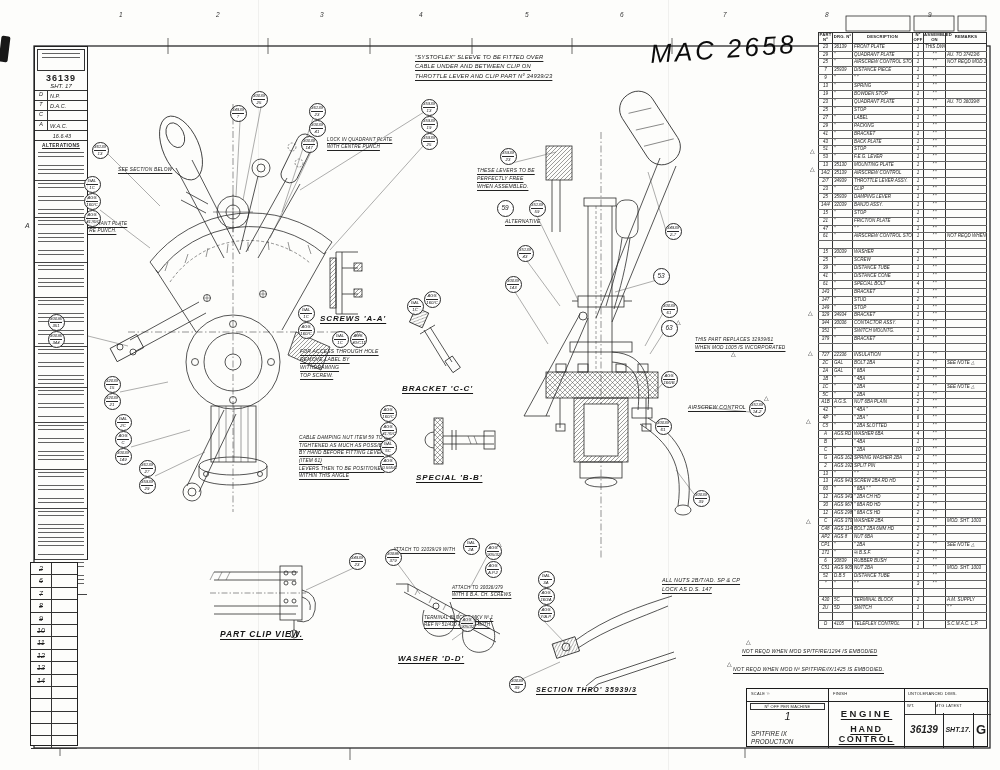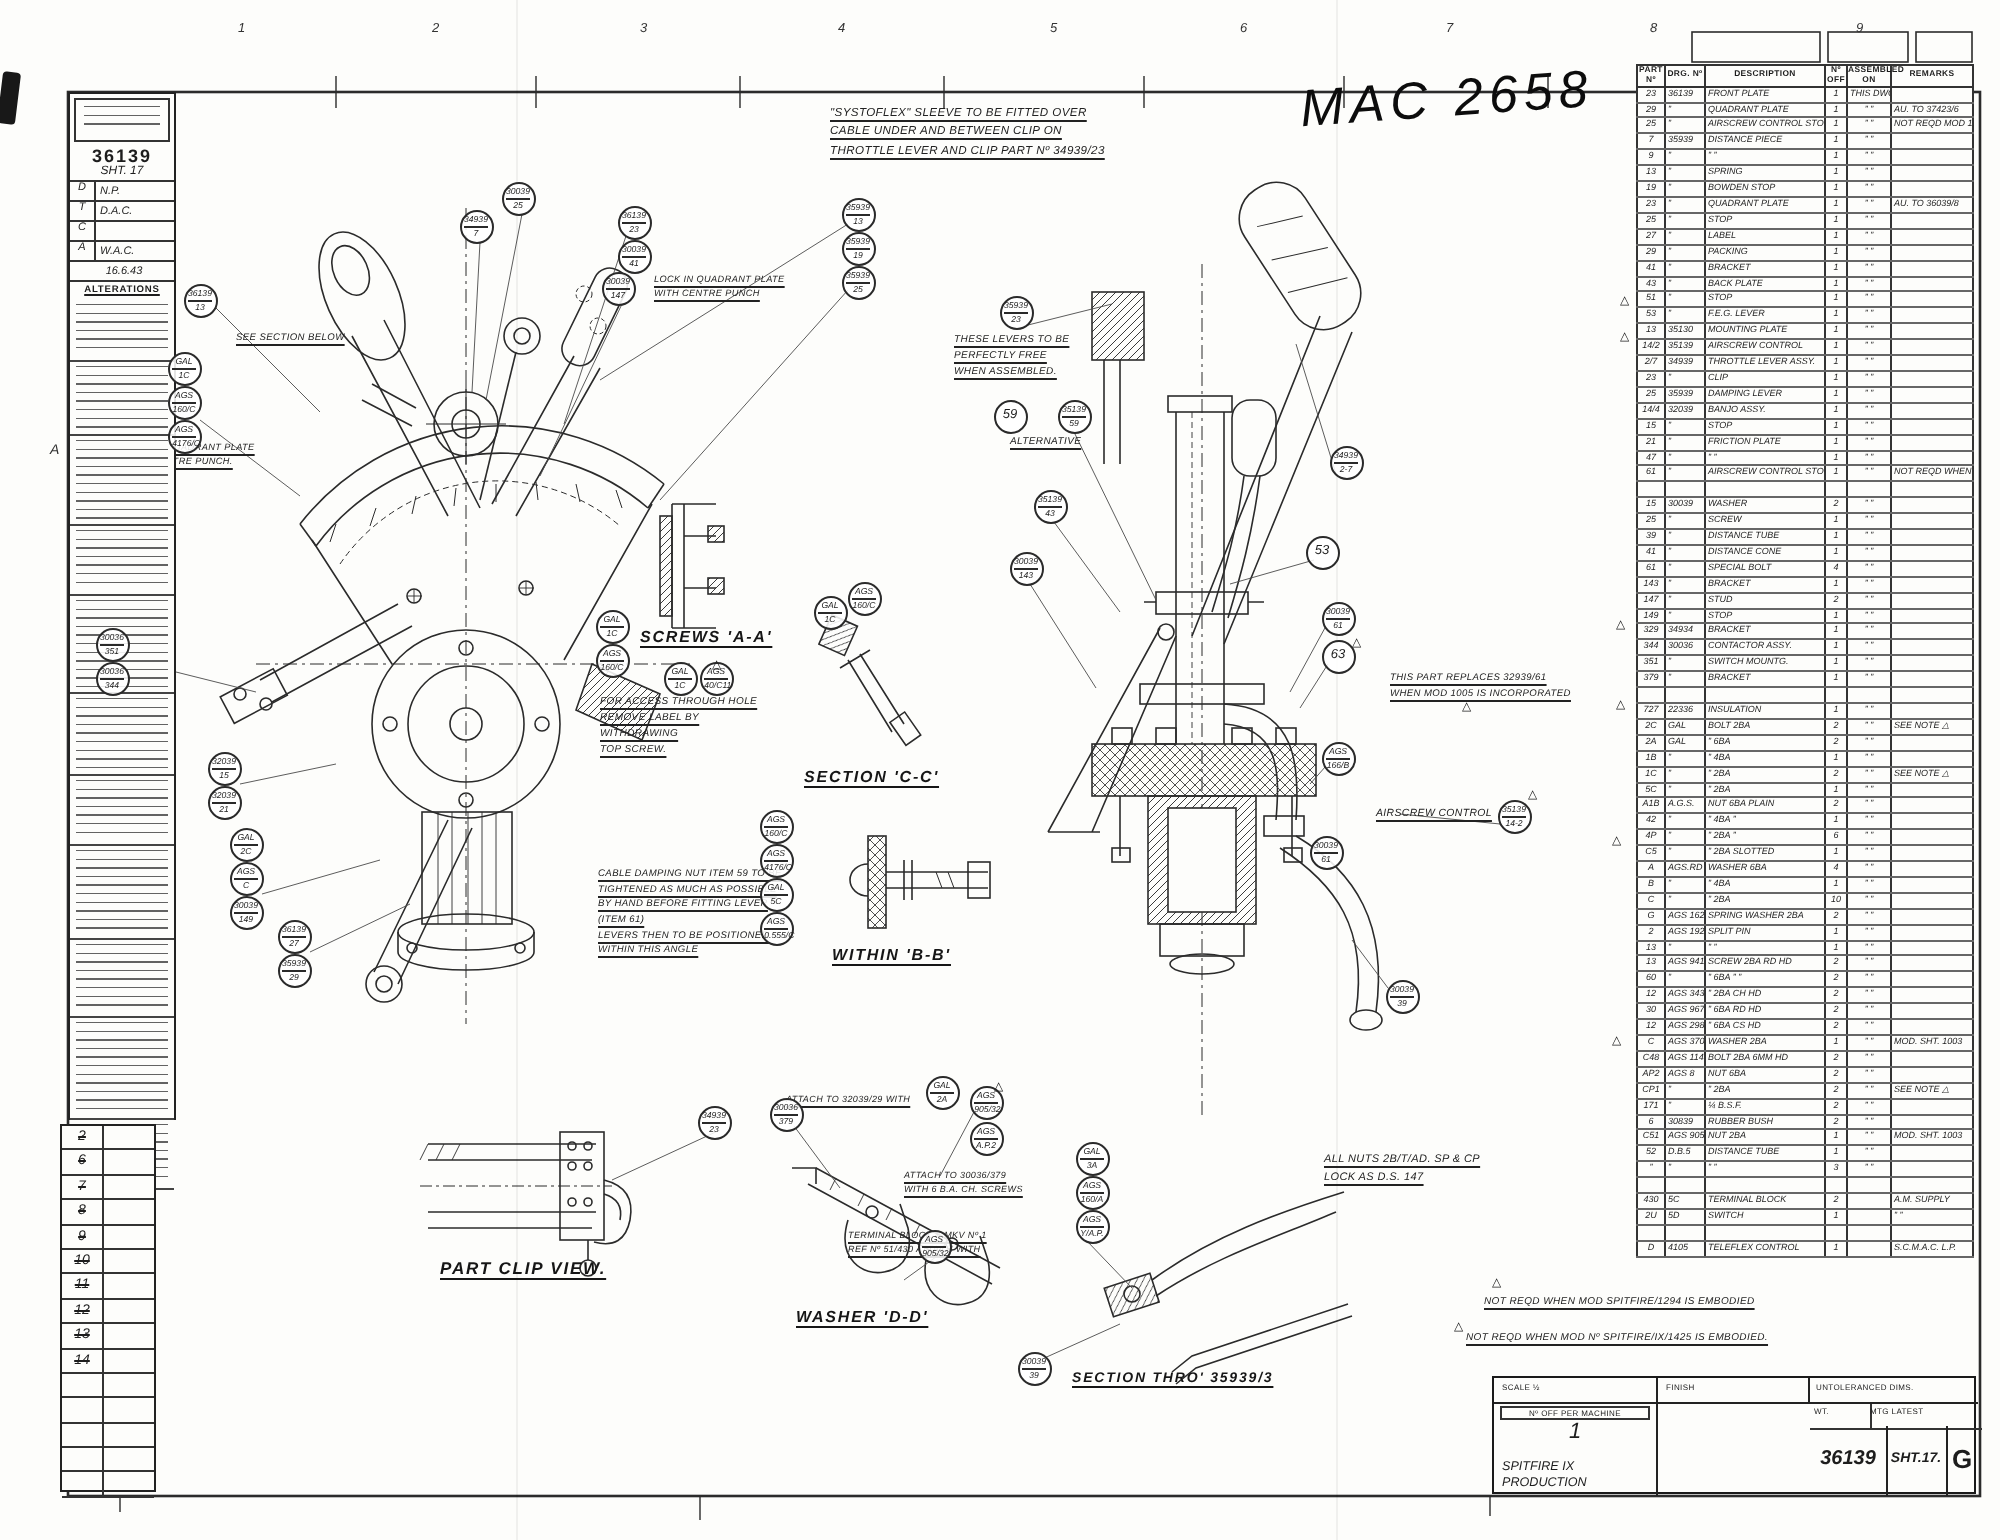--- a/index.html
+++ b/index.html
@@ -327,22 +327,22 @@
 <div class="note" style="left:452px;top:584px;width:72px;font-size:4.5px">ATTACH TO 30036/379
 WITH 6 B.A. CH. SCREWS</div>
 <div class="note" style="left:424px;top:614px;width:80px;font-size:4.5px">TERMINAL BLOCK &amp; MKV Nº 1
 REF Nº 51/430 ATTACH WITH</div>
 <div class="note" style="left:662px;top:576px;width:100px;font-size:5.5px">ALL NUTS 2B/T/AD. SP &amp; CP
 LOCK AS D.S. 147</div>
 <div class="note" style="left:742px;top:647px;width:190px;font-size:5px">NOT  REQD  WHEN MOD SPITFIRE/1294 IS EMBODIED</div>
 <div class="note" style="left:733px;top:665px;width:210px;font-size:5px">NOT REQD  WHEN MOD Nº SPITFIRE/IX/1425  IS  EMBODIED.</div>
 
 <div class="sec-label" style="left:320px;top:314px;font-size:8px">SCREWS 'A-A'</div>
-<div class="sec-label" style="left:402px;top:384px;font-size:8px">SECTION 'C-C'</div>
-<div class="sec-label" style="left:416px;top:473px;font-size:8px">WITHIN 'B-B'</div>
+<div class="sec-label" style="left:402px;top:384px;font-size:8px">BRACKET 'C-C'</div>
+<div class="sec-label" style="left:416px;top:473px;font-size:8px">SPECIAL 'B-B'</div>
 <div class="sec-label" style="left:220px;top:629px;font-size:8.5px">PART CLIP VIEW.</div>
 <div class="sec-label" style="left:398px;top:654px;font-size:8px">WASHER 'D-D'</div>
 <div class="sec-label" style="left:536px;top:686px;font-size:7px">SECTION THRO' 35939/3</div>
 
 <div id="balloon-layer">
     <div class="balloon" style="left: 91.5px; top: 141.5px;">
       <span class="t">36139</span>
       <span class="t b">13</span>
     </div>
     <div class="balloon" style="left: 83.5px; top: 175.5px;">
@@ -1305,20 +1305,24 @@
   <div class="cell tb-small" style="left:82px;top:0;width:76px;height:13px;border-right:.8px solid #222;border-bottom:.8px solid #222;padding:2px 0 0 4px">FINISH</div>
   <div class="cell tb-small" style="left:158px;top:0;width:84px;height:13px;border-bottom:.8px solid #222;padding:2px 0 0 3px">UNTOLERANCED DIMS.</div>
 
   <div class="cell" style="left:0;top:13px;width:82px;height:46px;border-right:.8px solid #222;">
     <div class="tb-small" style="position:absolute;left:3px;top:1px;right:3px;text-align:center;border:.7px solid #333;padding:0 1px">Nº OFF PER MACHINE</div>
     <div id="tb-one" style="position:absolute;left:0;right:0;top:8px;text-align:center">1</div>
     <div id="tb-proj" style="position:absolute;left:4px;bottom:2px">SPITFIRE IX
 PRODUCTION</div>
   </div>
 
+  <div class="cell" style="left:82px;top:13px;width:76px;height:46px;border-right:.8px solid #222;text-align:center">
+    <div id="tb-title1" style="margin-top:6px">ENGINE</div>
+    <div id="tb-title2" style="margin-top:5px">HAND CONTROL</div>
+  </div>
 
   <div class="cell" style="left:158px;top:13px;width:84px;height:46px">
     <div class="tb-small" style="position:absolute;left:0;top:0;width:28px;height:11px;border-right:.7px solid #333;border-bottom:.7px solid #333;padding:1px 0 0 2px">WT.</div>
     <div class="tb-small" style="position:absolute;left:28px;top:0;width:56px;height:11px;border-bottom:.7px solid #333;padding:1px 0 0 2px">MTG LATEST</div>
     <div id="tb-drg" style="position:absolute;left:0;top:11px;width:38px;height:35px;line-height:33px;text-align:center;border-right:.8px solid #222">36139</div>
     <div id="tb-sht" style="position:absolute;left:38px;top:11px;width:30px;height:35px;line-height:33px;text-align:center;border-right:.8px solid #222">SHT.17.</div>
     <div id="tb-issue" style="position:absolute;left:68px;top:11px;width:16px;height:35px;line-height:33px;text-align:center">G</div>
   </div>
 </div>
 

